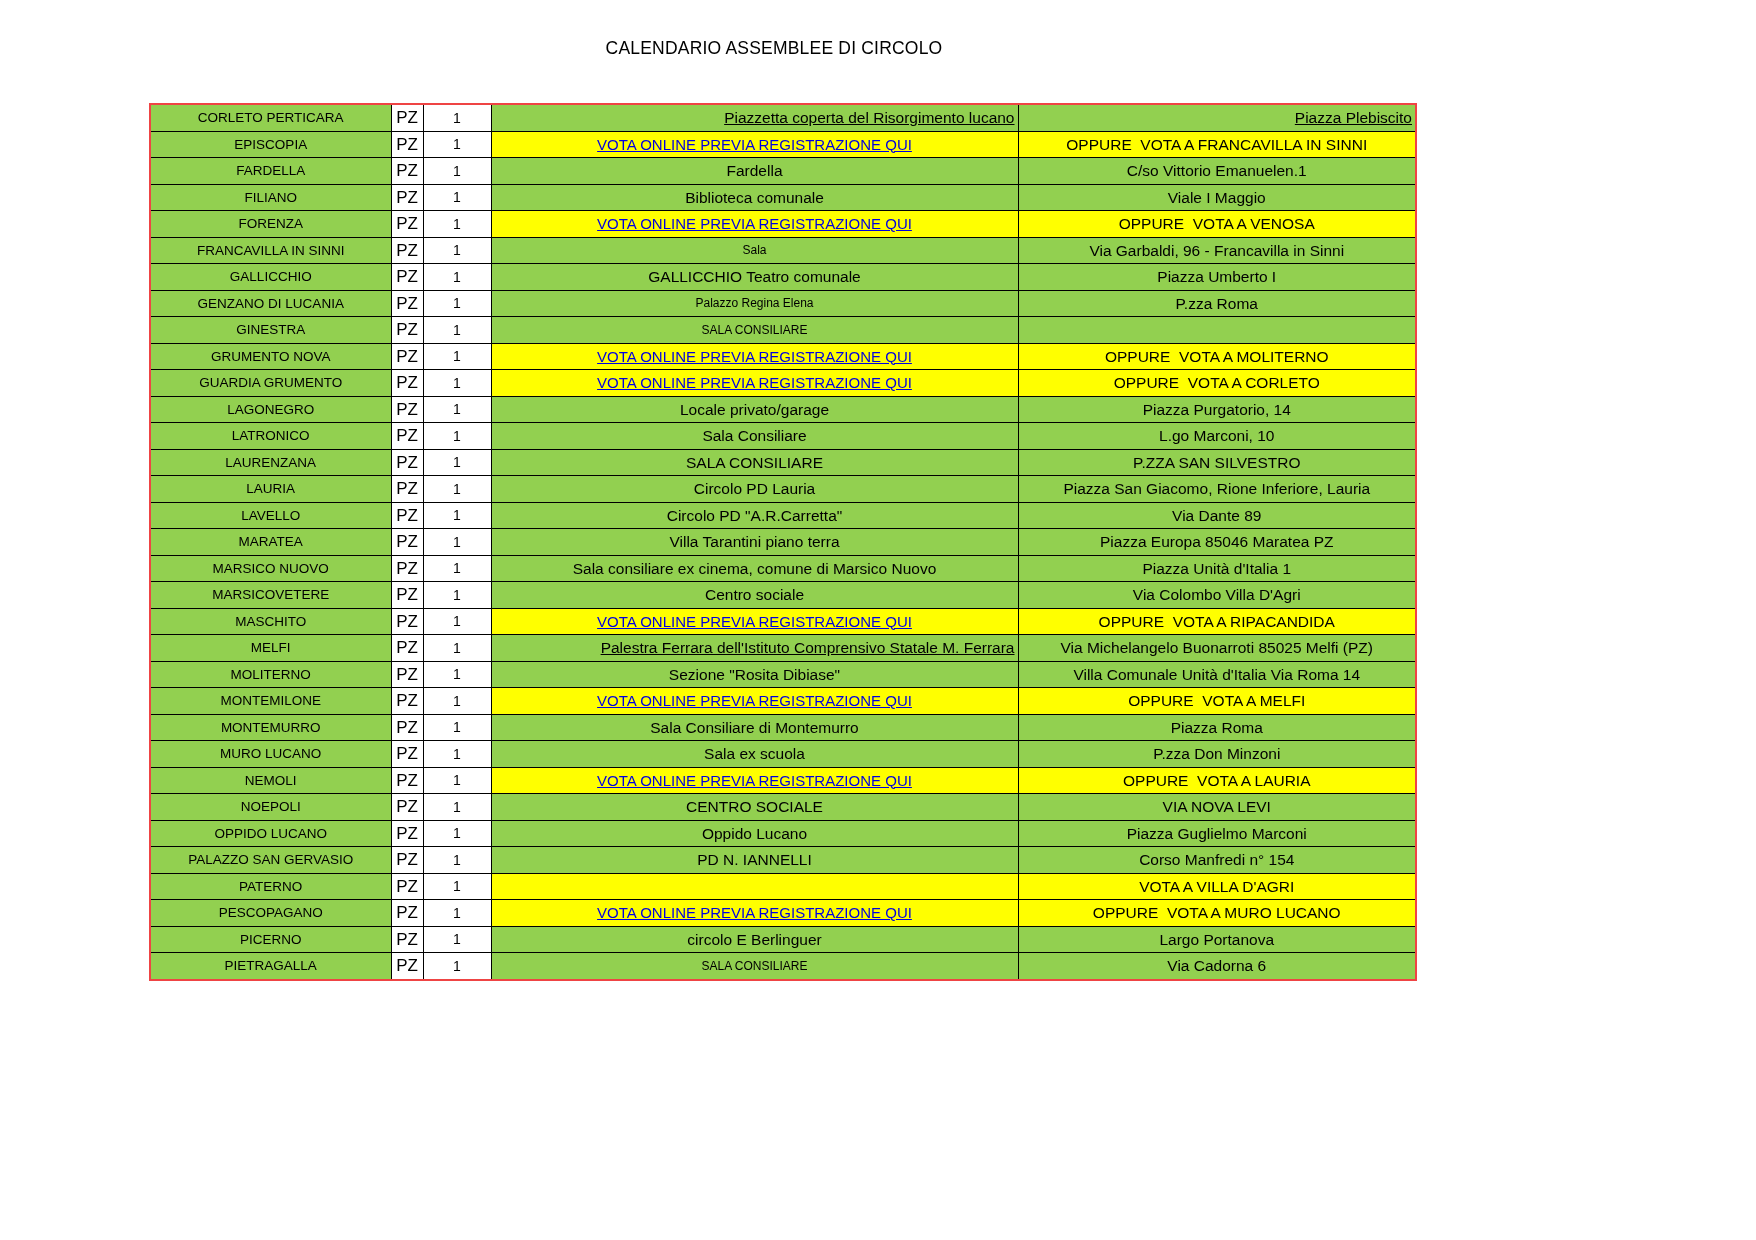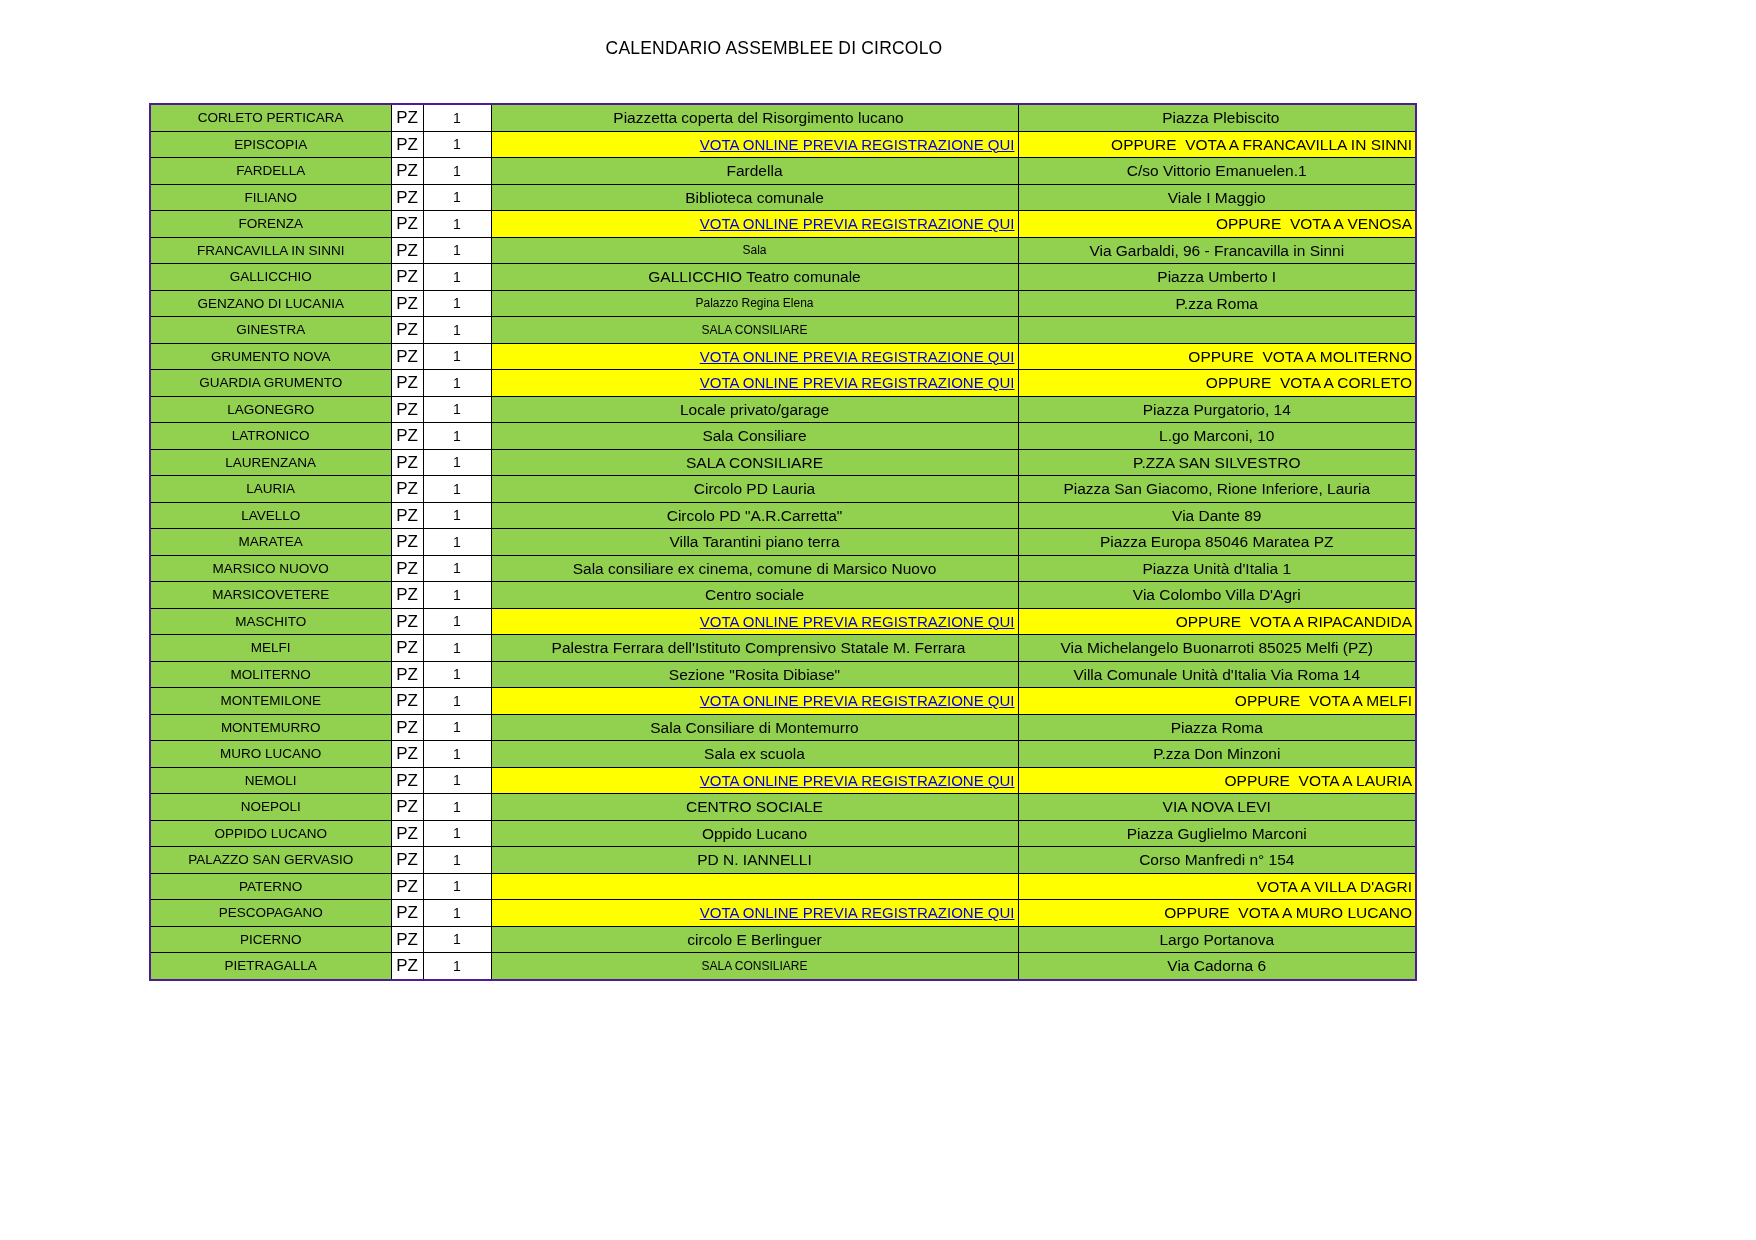--- a/index.html
+++ b/index.html
@@ -19,21 +19,21 @@
     font-weight:400;
     letter-spacing:0.2px;
     color:#000;
   }
   table.cal{
     position:absolute;
     left:149px; top:103px;
     width:1266px;
     border-collapse:collapse;
     table-layout:fixed;
-    border:2px solid #4c1d95;
+    border:2px solid #ef4444;
   }
   col.c-name{width:241px;}
   col.c-prov{width:32px;}
   col.c-num{width:68px;}
   col.c-venue{width:527px;}
   col.c-addr{width:398px;}
   td{
     border:1px solid #000;
     height:25.5px;
     padding:0 3px;
@@ -44,22 +44,22 @@
     font-size:15.5px;
     line-height:1;
   }
   td.cell-name{
     background:#92d050;
     font-size:13.5px;
   }
   td.cell-prov{background:#ffffff;font-size:17px;}
   td.cell-num{background:#ffffff;font-size:14px;}
   td.cell-venue, td.cell-addr{background:#92d050;}
-  tr.hl td.cell-venue, tr.hl td.cell-addr{background:#ffff00;text-align:right;}
-  td.align-left{text-align:center;padding-left:11px;}
+  tr.hl td.cell-venue, tr.hl td.cell-addr{background:#ffff00;}
+  td.align-left{text-align:right;padding-left:11px;text-decoration:underline;}
   td.small{font-size:12px;}
   a.vote-link{
     color:#0000e0;
     text-decoration:underline;
     font-size:15px;
     cursor:pointer;
   }
 </style>
 </head>
 <body>

